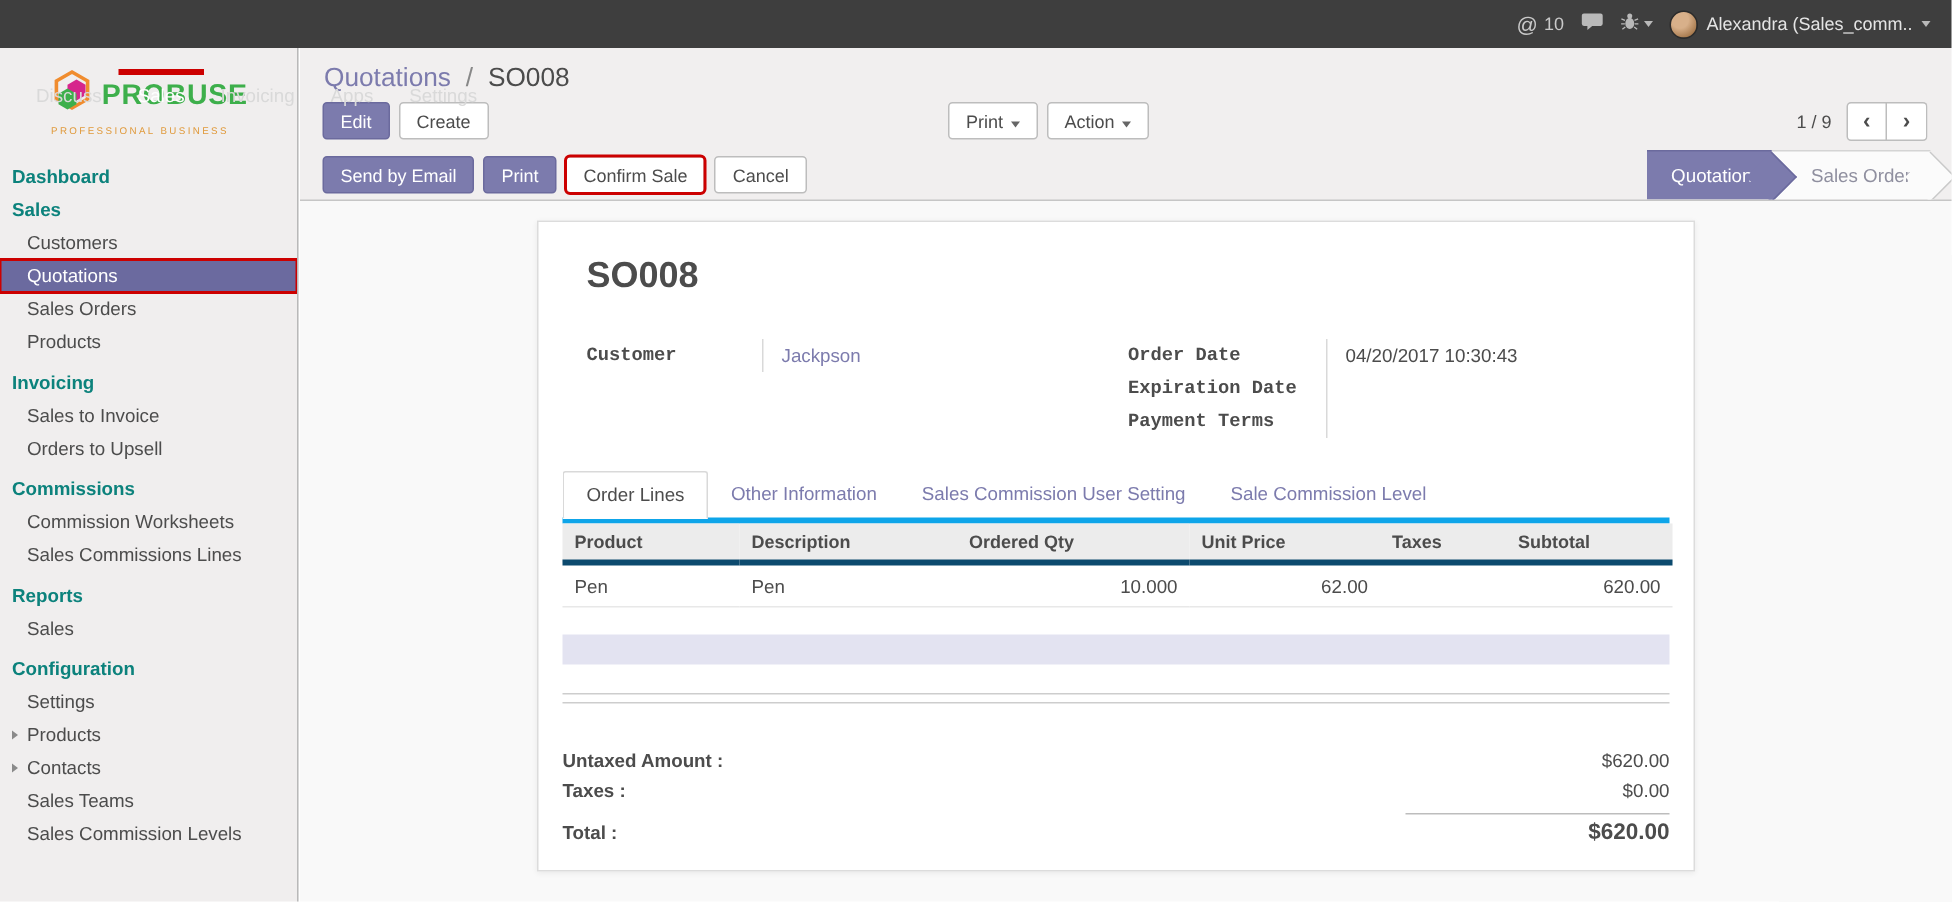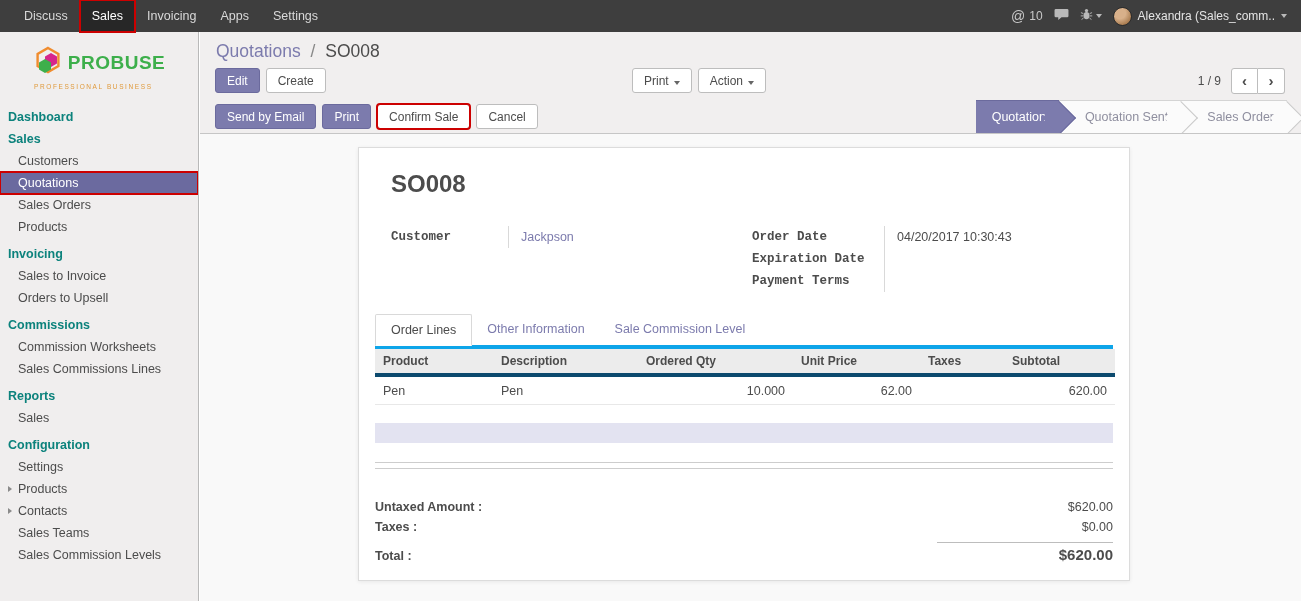--- a/index.html
+++ b/index.html
@@ -3,21 +3,21 @@
 <meta charset="utf-8">
 <style>
   * { margin:0; padding:0; box-sizing:border-box; }
   html,body { width:1301px; height:601px; overflow:hidden; background:#fff;
               font-family:"Liberation Sans","DejaVu Sans",sans-serif; }
 
   
   .topnav { position:absolute; top:0; left:0; width:1301px; height:32px; background:#3e3e3e;
             display:flex; align-items:stretch; z-index:60; }
   .nav-items { display:flex; padding-left:12px; }
-  .nav-item { color:#d9d9d9; font-size:12.5px; line-height:32px; padding:0 12px; cursor:pointer; white-space:nowrap; }
+  .nav-item { color:#d9d9d9; font-size:12.5px; line-height:32px; padding:0 12px; cursor:pointer; white-space:nowrap;margin-top:48px; }
   .nav-item.active { background:#272727; color:#fff; }
   .annotated { outline:2px solid #cc0000; outline-offset:-1px; }
   .nav-right { margin-left:auto; display:flex; align-items:center; gap:11px; padding-right:14px;
                color:#c9c9c9; font-size:12px; }
   .mention { display:flex; align-items:center; gap:4px; cursor:pointer; }
   .at-glyph { font-size:14px; color:#c9c9c9; }
   .avatar { width:19px; height:19px; border-radius:50%;
             background:radial-gradient(circle at 35% 30%, #d8b08a 0 35%, #a97c50 75%, #7c5633 100%);
             border:1px solid #2b2b2b; }
   .user-menu { display:flex; align-items:center; gap:6px; cursor:pointer; color:#e4e4e4; }
@@ -232,21 +232,20 @@
 
   <div class="statusbar">
     <div class="sb-buttons">
       <span class="btn btn-primary">Send by Email</span>
       <span class="btn btn-primary">Print</span>
       <span class="btn annotated">Confirm Sale</span>
       <span class="btn">Cancel</span>
     </div>
     <div class="status-steps">
       <span class="step active">Quotation</span>
-      <span class="step">Quotation Sent</span>
       <span class="step">Sales Order</span>
     </div>
   </div>
 
   <div class="content">
     <div class="sheet">
       <div class="sheet-title">SO008</div>
 
       <div class="o-group">
         <div class="group-col col-left">
@@ -267,20 +266,21 @@
           <div class="g-row">
             <span class="g-label">Payment Terms</span>
             <span class="g-value"></span>
           </div>
         </div>
       </div>
 
       <div class="tabs">
         <span class="tab active">Order Lines</span>
         <span class="tab">Other Information</span>
+        <span class="tab">Sales Commission User Setting</span>
         <span class="tab">Sale Commission Level</span>
       </div>
 
       <table class="olist">
         <colgroup>
           <col style="width:118px">
             <col style="width:145px">
             <col style="width:155px">
           <col style="width:127px">
             <col style="width:84px">

